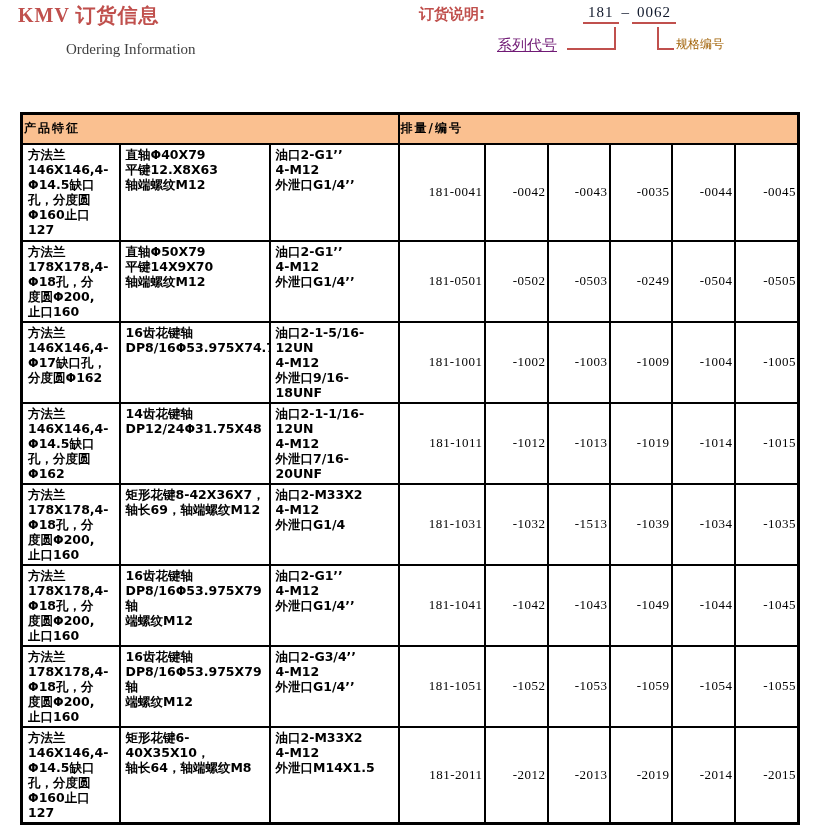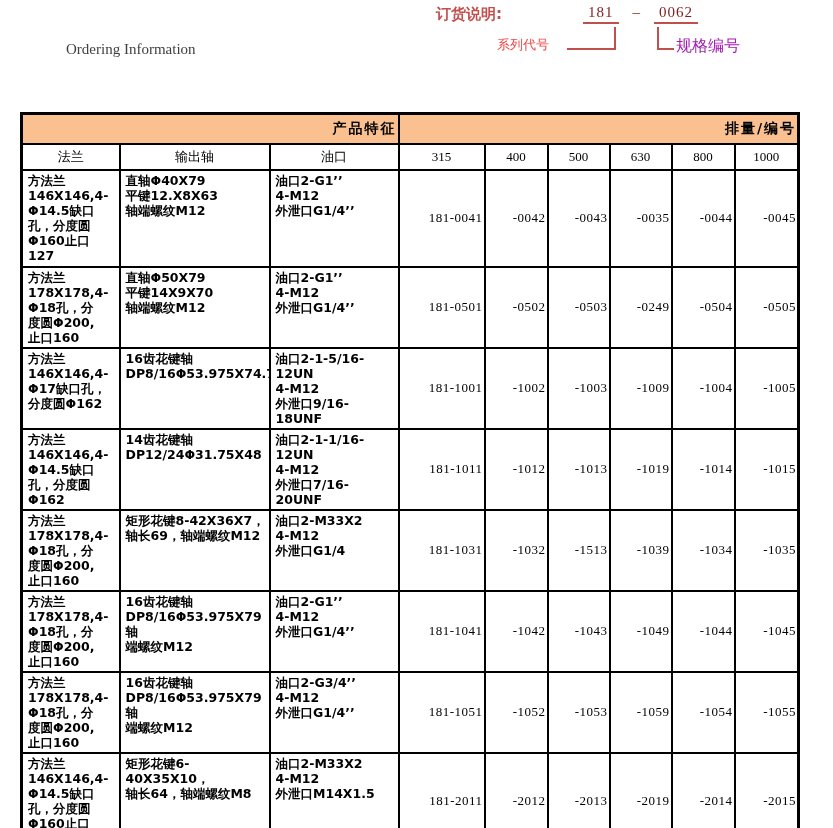--- a/index.html
+++ b/index.html
@@ -17,42 +17,42 @@
     font-family:"Liberation Serif",serif;
     font-weight:bold;font-size:20px;color:#C0504D;
     letter-spacing:1px;
   }
   .subtitle{
     position:absolute;left:66px;top:41px;
     font-family:"Liberation Serif",serif;
     font-weight:normal;font-size:15px;color:#404040;
   }
   .order-note-label{
-    position:absolute;left:436px;top:5px;
+    position:absolute;left:419px;top:5px;
     font-weight:bold;font-size:15px;color:#C0504D;
   }
   .order-code{
     position:absolute;left:583px;top:4px;
-    font-size:15px;color:#7f1d1d;
-    font-family:"Liberation Serif",serif;
-    display:flex;align-items:flex-start;gap:12px;text-align:center;
+    font-size:15px;color:#0f172a;
+    font-family:"Liberation Serif",serif;
+    display:flex;align-items:flex-start;gap:1px;text-align:center;
   }
   .order-code .code-part{
     border-bottom:2px solid #C0504D;
     padding:0 5px 1px 5px;
     letter-spacing:1px;
   }
   .order-code .code-sep{padding:0 2px;}
   .series-label{
     position:absolute;left:497px;top:36px;
-    font-size:13px;color:#ef4444;
+    font-size:15px;color:#701a75;text-decoration:underline;
   }
   .spec-label{
     position:absolute;left:676px;top:36px;
-    font-size:16px;color:#a21caf;
+    font-size:12px;color:#a16207;
   }
   .series-connector{
     position:absolute;left:567px;top:27px;
     width:47px;height:21px;
     border-bottom:2px solid #C0504D;
     border-right:2px solid #C0504D;
   }
   .spec-connector{
     position:absolute;left:657px;top:27px;
     width:15px;height:21px;
@@ -68,22 +68,22 @@
     border:3px solid #000;
     font-size:12.5px;
   }
   table.ordering th,table.ordering td{
     border:2px solid #000;
     box-sizing:border-box;
     overflow:hidden;
   }
   tr.group-header th{
     background:#FAC090;
-    font-size:14px;font-weight:bold;
-    height:30px;text-align:right;
+    font-size:12px;font-weight:bold;
+    height:30px;text-align:left;
     letter-spacing:2px;
   }
   tr.sub-header th{
     height:26px;font-weight:normal;
     font-size:13px;text-align:center;
     font-family:"Liberation Serif",serif;
   }
   td.feature{
     vertical-align:top;text-align:left;
     white-space:pre-line;
@@ -104,20 +104,21 @@
   tbody tr:nth-child(5){height:77px;}
   tbody tr:nth-child(6){height:78px;}
   tbody tr:nth-child(7){height:80px;}
   tbody tr:nth-child(8){height:93px;}
 </style>
 </head>
 <body>
 
 <div class="page">
 
+  <div class="title">KMV 订货信息</div>
   <div class="subtitle">Ordering Information</div>
 
   <div class="order-note-label">订货说明:</div>
 
   <div class="order-code">
     <span class="code-part">181</span>
     <span class="code-sep">–</span>
     <span class="code-part">0062</span>
   </div>
 
@@ -137,31 +138,20 @@
         <col style="width:62px">
       <col style="width:62px">
         <col style="width:63px">
         <col style="width:64px">
     </colgroup>
     <thead>
       <tr class="group-header">
         <th colspan="3">产品特征</th>
         <th colspan="6">排量/编号</th>
       </tr>
-      <tr class="sub-header">
-        <th>法兰</th>
-        <th>输出轴</th>
-        <th>油口</th>
-        <th>315</th>
-        <th>400</th>
-        <th>500</th>
-        <th>630</th>
-        <th>800</th>
-        <th>1000</th>
-      </tr>
     </thead>
     <tbody>
       <tr>
         <td class="feature">方法兰
 146X146,4-
 Φ14.5缺口
 孔，分度圆
 Φ160止口
 127</td>
         <td class="feature">直轴Φ40X79

